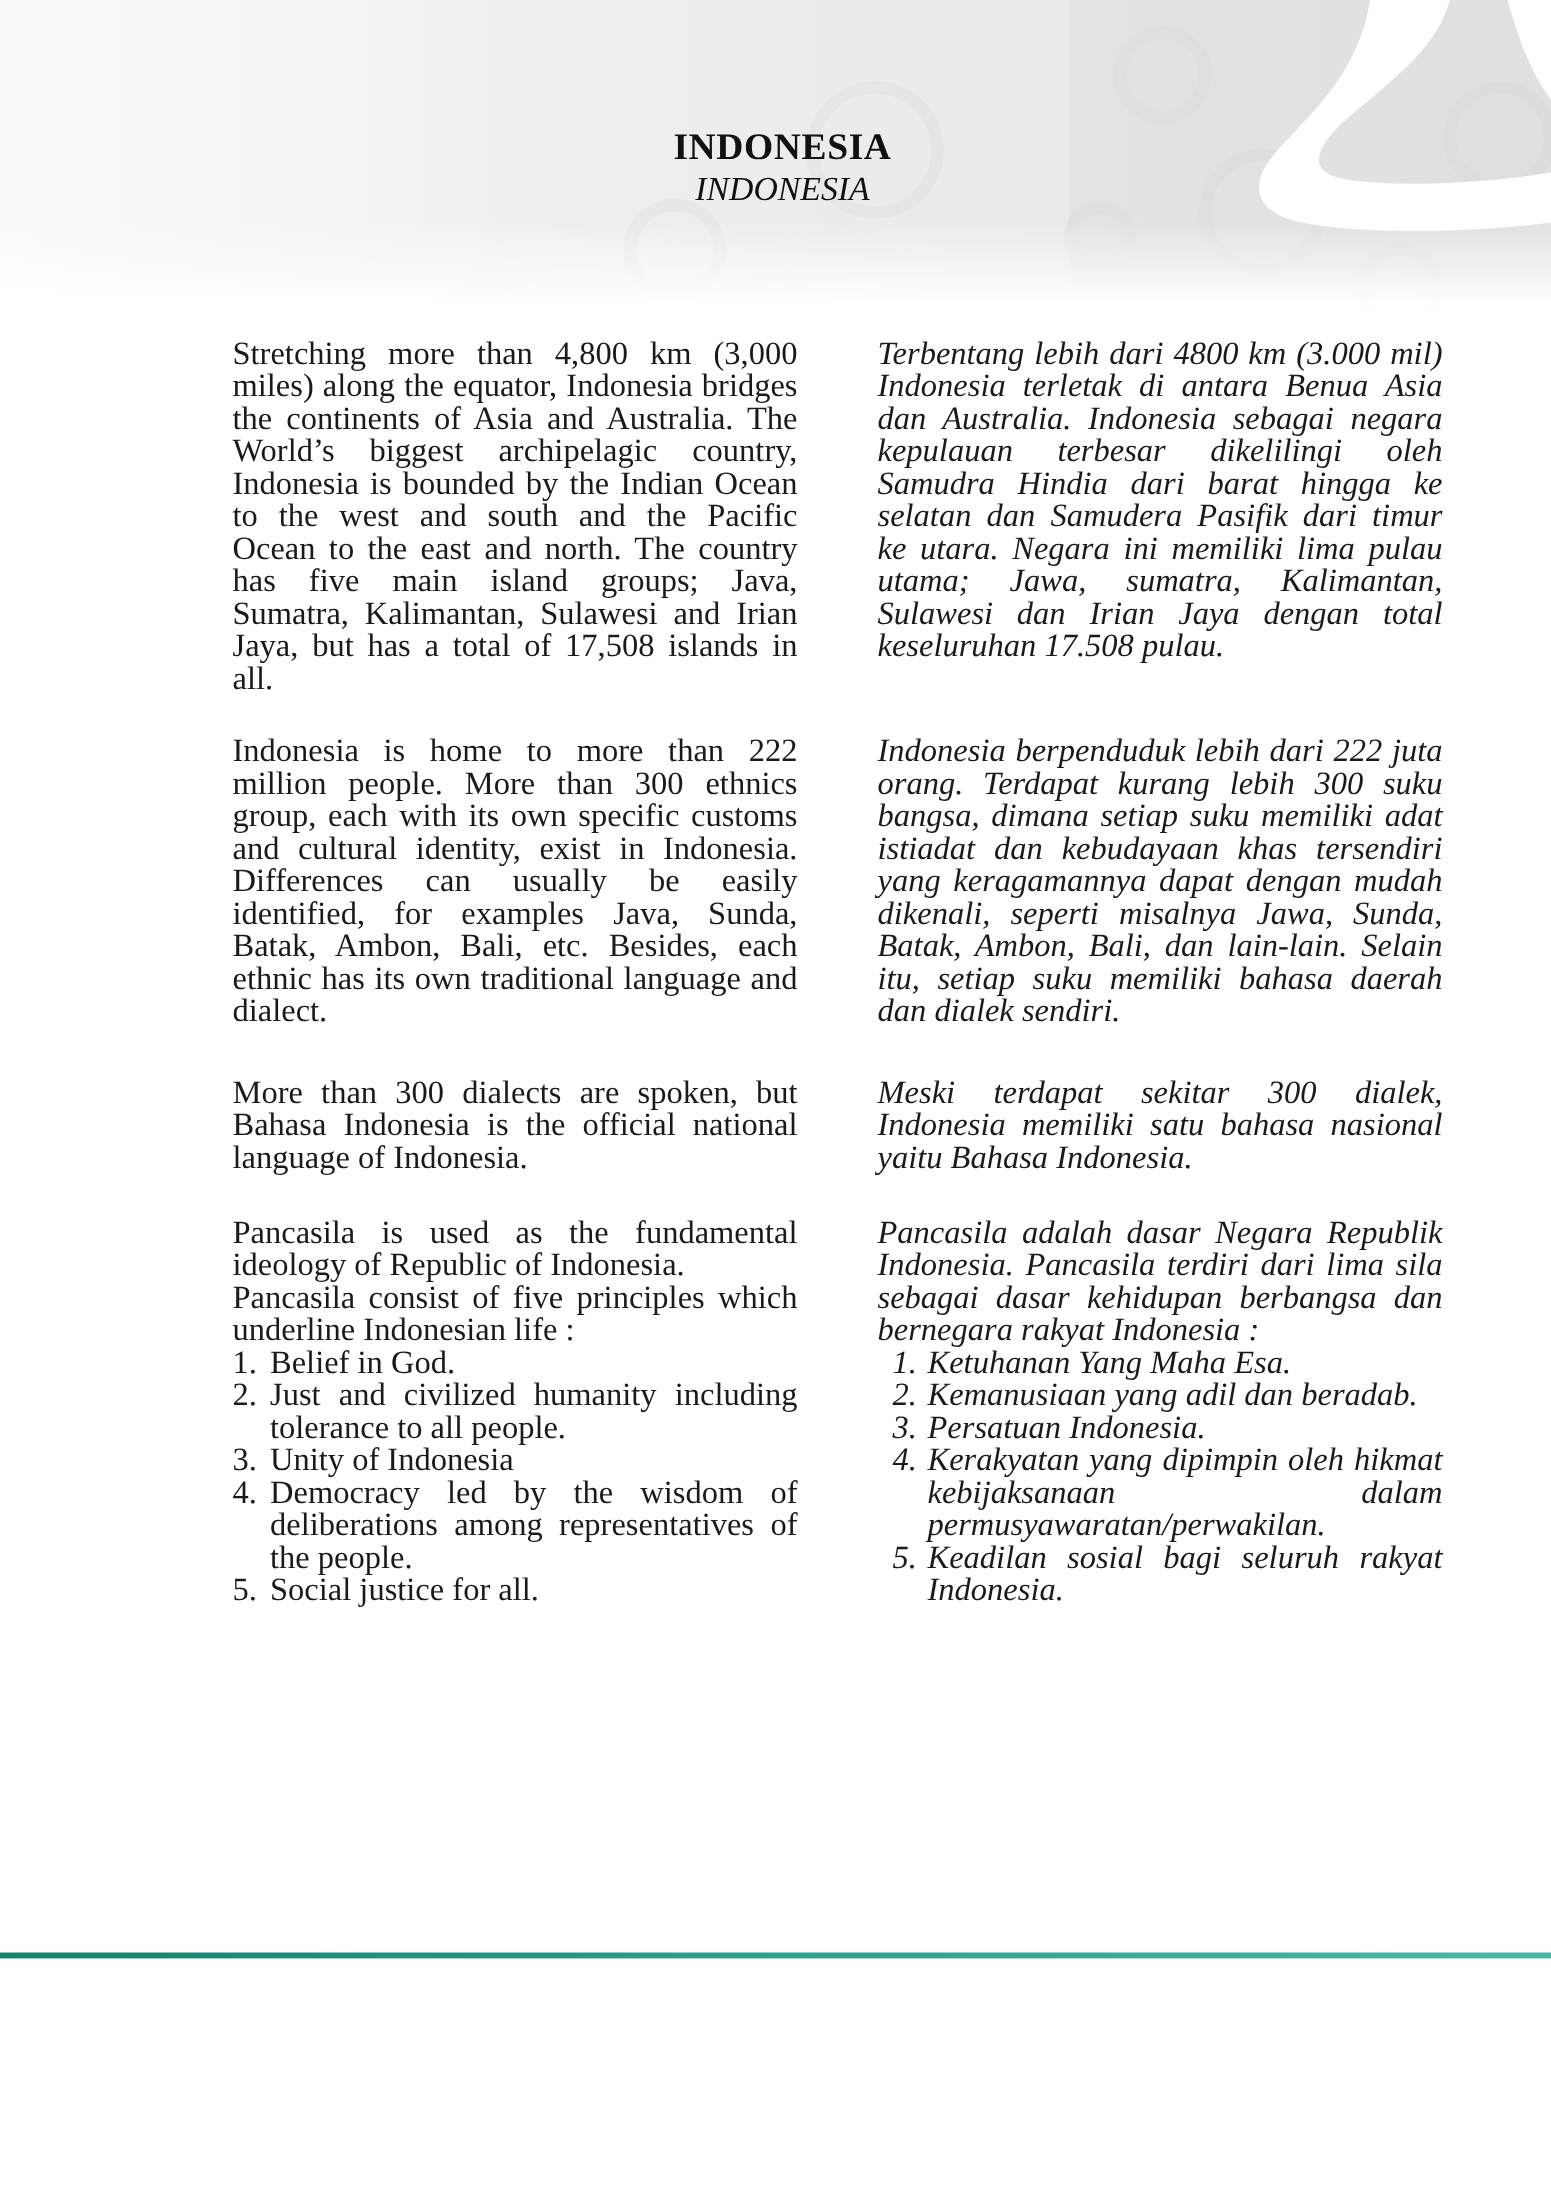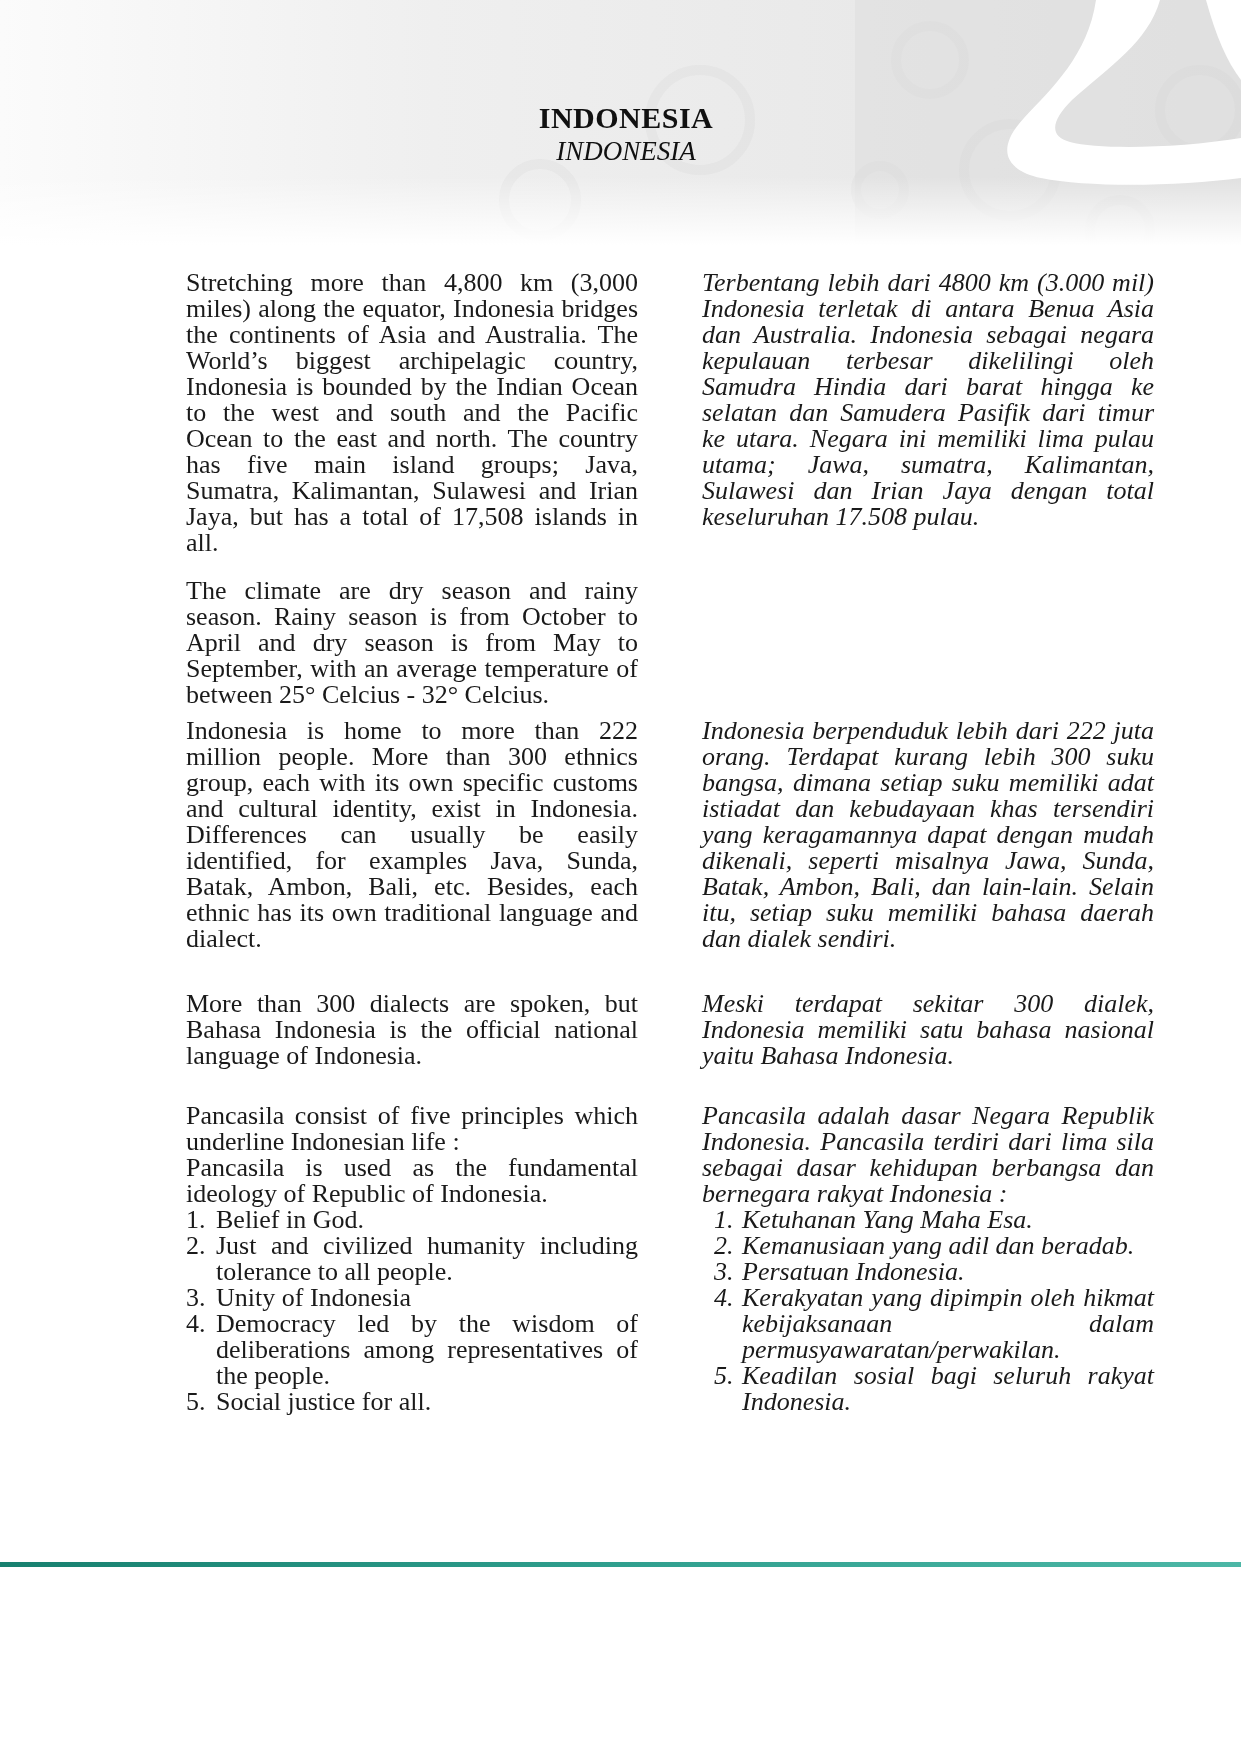--- a/index.html
+++ b/index.html
@@ -102,37 +102,36 @@
   </div>
 
   <div class="content">
 
     <div class="row r1">
       <div class="col en">Stretching more than 4,800 km (3,000 miles) along the equator, Indonesia bridges the continents of Asia and Australia. The World’s biggest archipelagic country, Indonesia is bounded by the Indian Ocean to the west and south and the Pacific Ocean to the east and north. The country has five main island groups; Java, Sumatra, Kalimantan, Sulawesi and Irian Jaya, but has a total of 17,508 islands in all.</div>
       <div class="col id">Terbentang lebih dari 4800 km (3.000 mil) Indonesia terletak di antara Benua Asia dan Australia. Indonesia sebagai negara kepulauan terbesar dikelilingi oleh Samudra Hindia dari barat hingga ke selatan dan Samudera Pasifik dari timur ke utara. Negara ini memiliki lima pulau utama; Jawa, sumatra, Kalimantan, Sulawesi dan Irian Jaya dengan total keseluruhan 17.508 pulau.</div>
     </div>
 
     <div class="row r2">
-      <div class="col en">The climate are dry season and rainy season. Rainy season is from October to April and dry season is from May to September, with an average temperature of between 25° Celcius - 32° Celcius.</div>
     </div>
 
     <div class="row r3">
       <div class="col en">Indonesia is home to more than 222 million people. More than 300 ethnics group, each with its own specific customs and cultural identity, exist in Indonesia. Differences can usually be easily identified, for examples Java, Sunda, Batak, Ambon, Bali, etc. Besides, each ethnic has its own traditional language and dialect.</div>
       <div class="col id">Indonesia berpenduduk lebih dari 222 juta orang. Terdapat kurang lebih 300 suku bangsa, dimana setiap suku memiliki adat istiadat dan kebudayaan khas tersendiri yang keragamannya dapat dengan mudah dikenali, seperti misalnya Jawa, Sunda, Batak, Ambon, Bali, dan lain-lain. Selain itu, setiap suku memiliki bahasa daerah dan dialek sendiri.</div>
     </div>
 
     <div class="row r4">
       <div class="col en">More than 300 dialects are spoken, but Bahasa Indonesia is the official national language of Indonesia.</div>
       <div class="col id">Meski terdapat sekitar 300 dialek, Indonesia memiliki satu bahasa nasional yaitu Bahasa Indonesia.</div>
     </div>
 
     <div class="row r5">
       <div class="col en">
+        <div class="intro">Pancasila is used as the fundamental ideology of Republic of Indonesia.</div>
         <div class="intro">Pancasila consist of five principles which underline Indonesian life :</div>
-        <div class="intro">Pancasila is used as the fundamental ideology of Republic of Indonesia.</div>
         <div class="li">
           <span class="num">1.</span>
           <span class="txt">Belief in God.</span>
         </div>
         <div class="li">
           <span class="num">2.</span>
           <span class="txt">Just and civilized humanity including tolerance to all people.</span>
         </div>
         <div class="li">
           <span class="num">3.</span>

